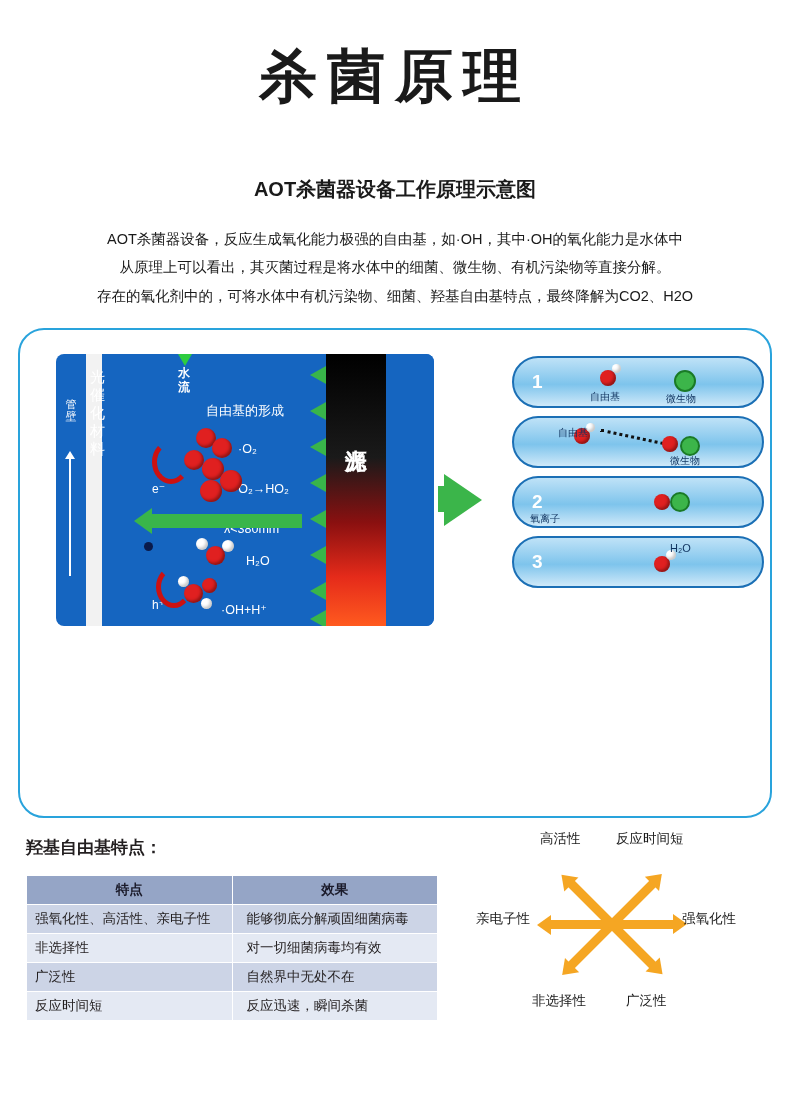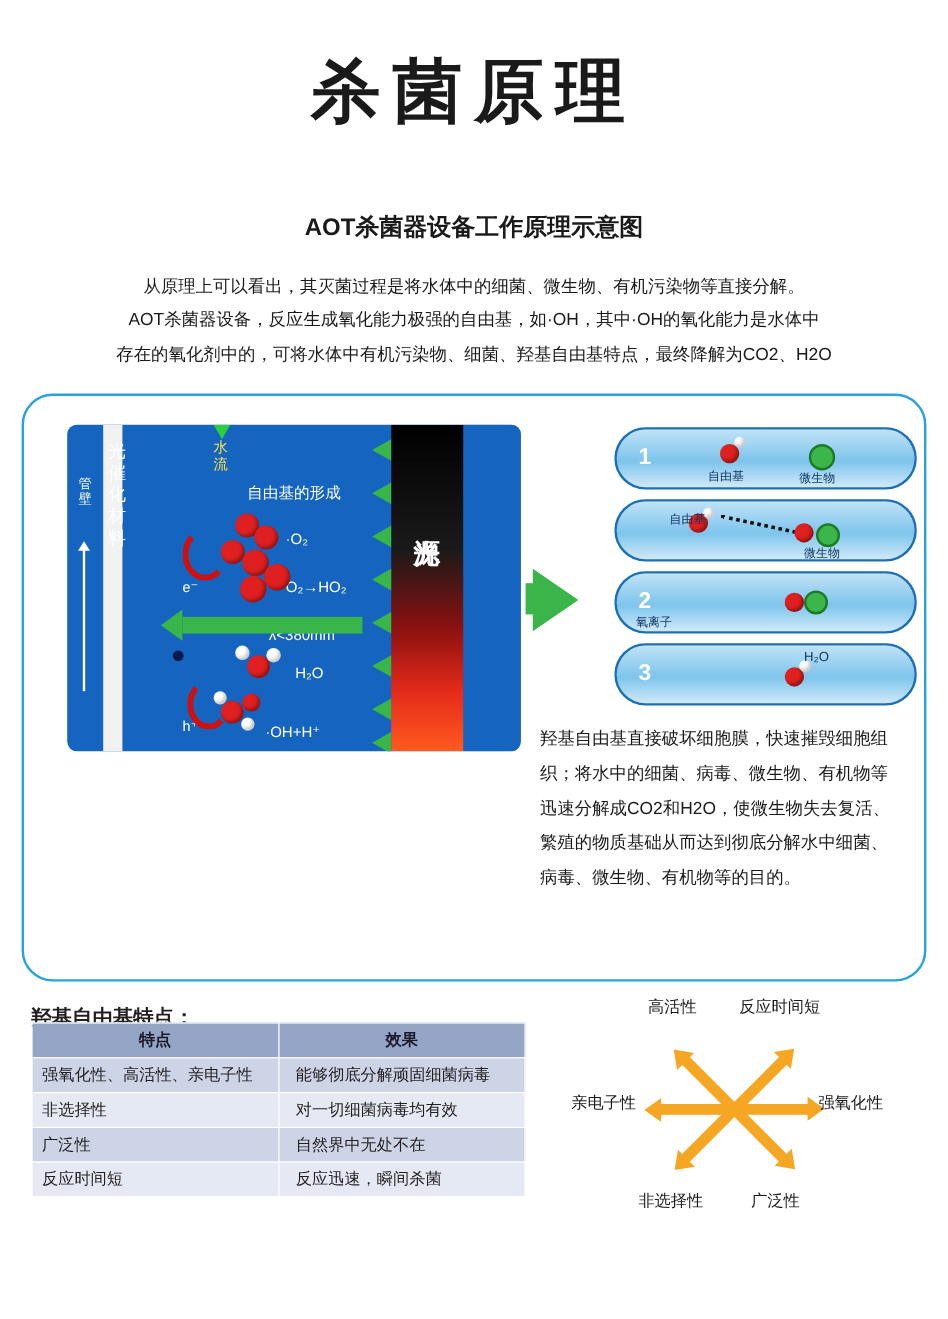--- a/index.html
+++ b/index.html
@@ -95,23 +95,23 @@
     left: 34px; top: 14px;
     width: 16px;
     color: #ffffff;
     font-size: 15px;
     line-height: 1.2;
     text-align: left;
   }
   .flow-label {
     position: absolute;
     left: 120px; top: 12px;
-    color: #fde047;
+    color: #ffffff;
     font-size: 12px;
-    font-weight: normal;
+    font-weight: bold;
     line-height: 1.2;
     width: 16px;
     text-align: center;
   }
   .flow-arrow-down {
     position: absolute;
     left: 122px; top: 0px;
     border-left: 7px solid transparent;
     border-right: 7px solid transparent;
     border-top: 12px solid #2ecc40;
@@ -253,21 +253,21 @@
   }
 
   
   .bottom { position: relative; margin-top: 18px; height: 200px; }
   .feat-title {
     position: absolute; left: 26px; top: 0;
     font-size: 17px; font-weight: bold;
   }
   table.feat {
     position: absolute;
-    left: 26px; top: 16px;
+    left: 26px; top: 39px;
     width: 412px;
     border-collapse: collapse;
     font-size: 13.5px;
   }
   table.feat th {
     background: #95a5c6;
     color: #1a1a2a;
     font-weight: bold;
     padding: 5px 4px;
     border: 1px solid #ffffff;
@@ -318,22 +318,22 @@
     border-left: 14px solid #f5a623;
   }
 </style>
 </head>
 <body>
 
 <div class="main-title">杀菌原理</div>
 <div class="sub-title">AOT杀菌器设备工作原理示意图</div>
 
 <div class="intro">
+  <p>AOT杀菌器设备，反应生成氧化能力极强的自由基，如·OH，其中·OH的氧化能力是水体中</p>
   <p>从原理上可以看出，其灭菌过程是将水体中的细菌、微生物、有机污染物等直接分解。</p>
-  <p>AOT杀菌器设备，反应生成氧化能力极强的自由基，如·OH，其中·OH的氧化能力是水体中</p>
   <p>存在的氧化剂中的，可将水体中有机污染物、细菌、羟基自由基特点，最终降解为CO2、H2O</p>
 </div>
 
 <div class="panel">
 
   <div class="panel-top">
 
     <div class="illus">
 
       <div class="wall-label">管壁</div>
@@ -424,21 +424,20 @@
       <div class="capsule">
         <span class="cap-num">3</span>
         <div class="mol red" style="left:140px; top:18px; width:16px; height:16px;"></div>
         <div class="mol white-atom" style="left:152px; top:12px; width:10px; height:10px;"></div>
         <span class="cap-lbl" style="left:156px; top:4px; font-size:11px;">H₂O</span>
       </div>
 
     </div>
   </div>
 
-  <div class="cap-right">羟基自由基直接破坏细胞膜，快速摧毁细胞组织；将水中的细菌、病毒、微生物、有机物等迅速分解成CO2和H2O，使微生物失去复活、繁殖的物质基础从而达到彻底分解水中细菌、病毒、微生物、有机物等的目的。</div>
 
 </div>
 
 <div class="bottom">
 
   <div class="feat-title">羟基自由基特点：</div>
 
   <table class="feat">
     <thead>
       <tr>

